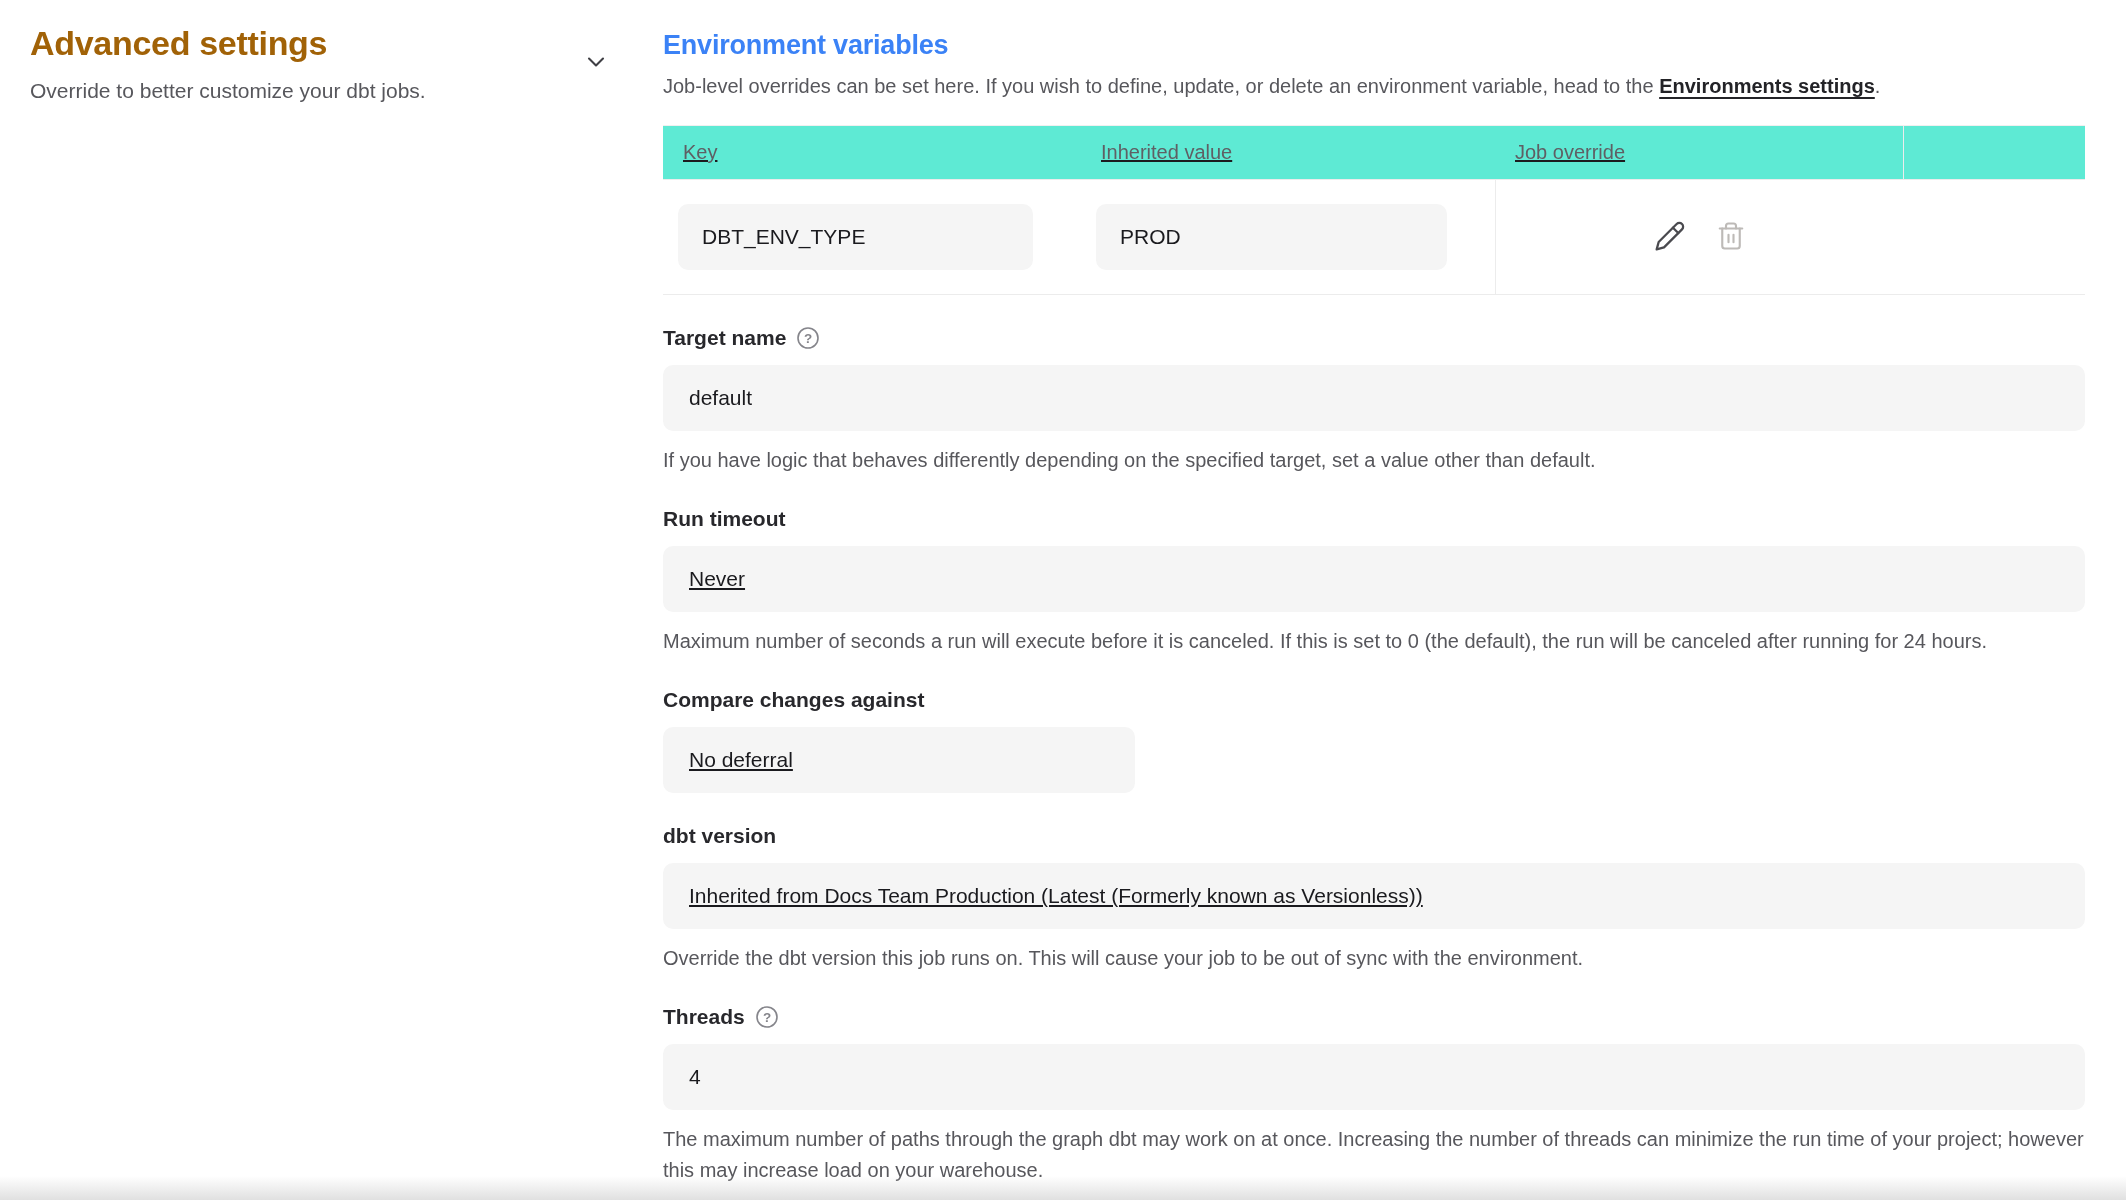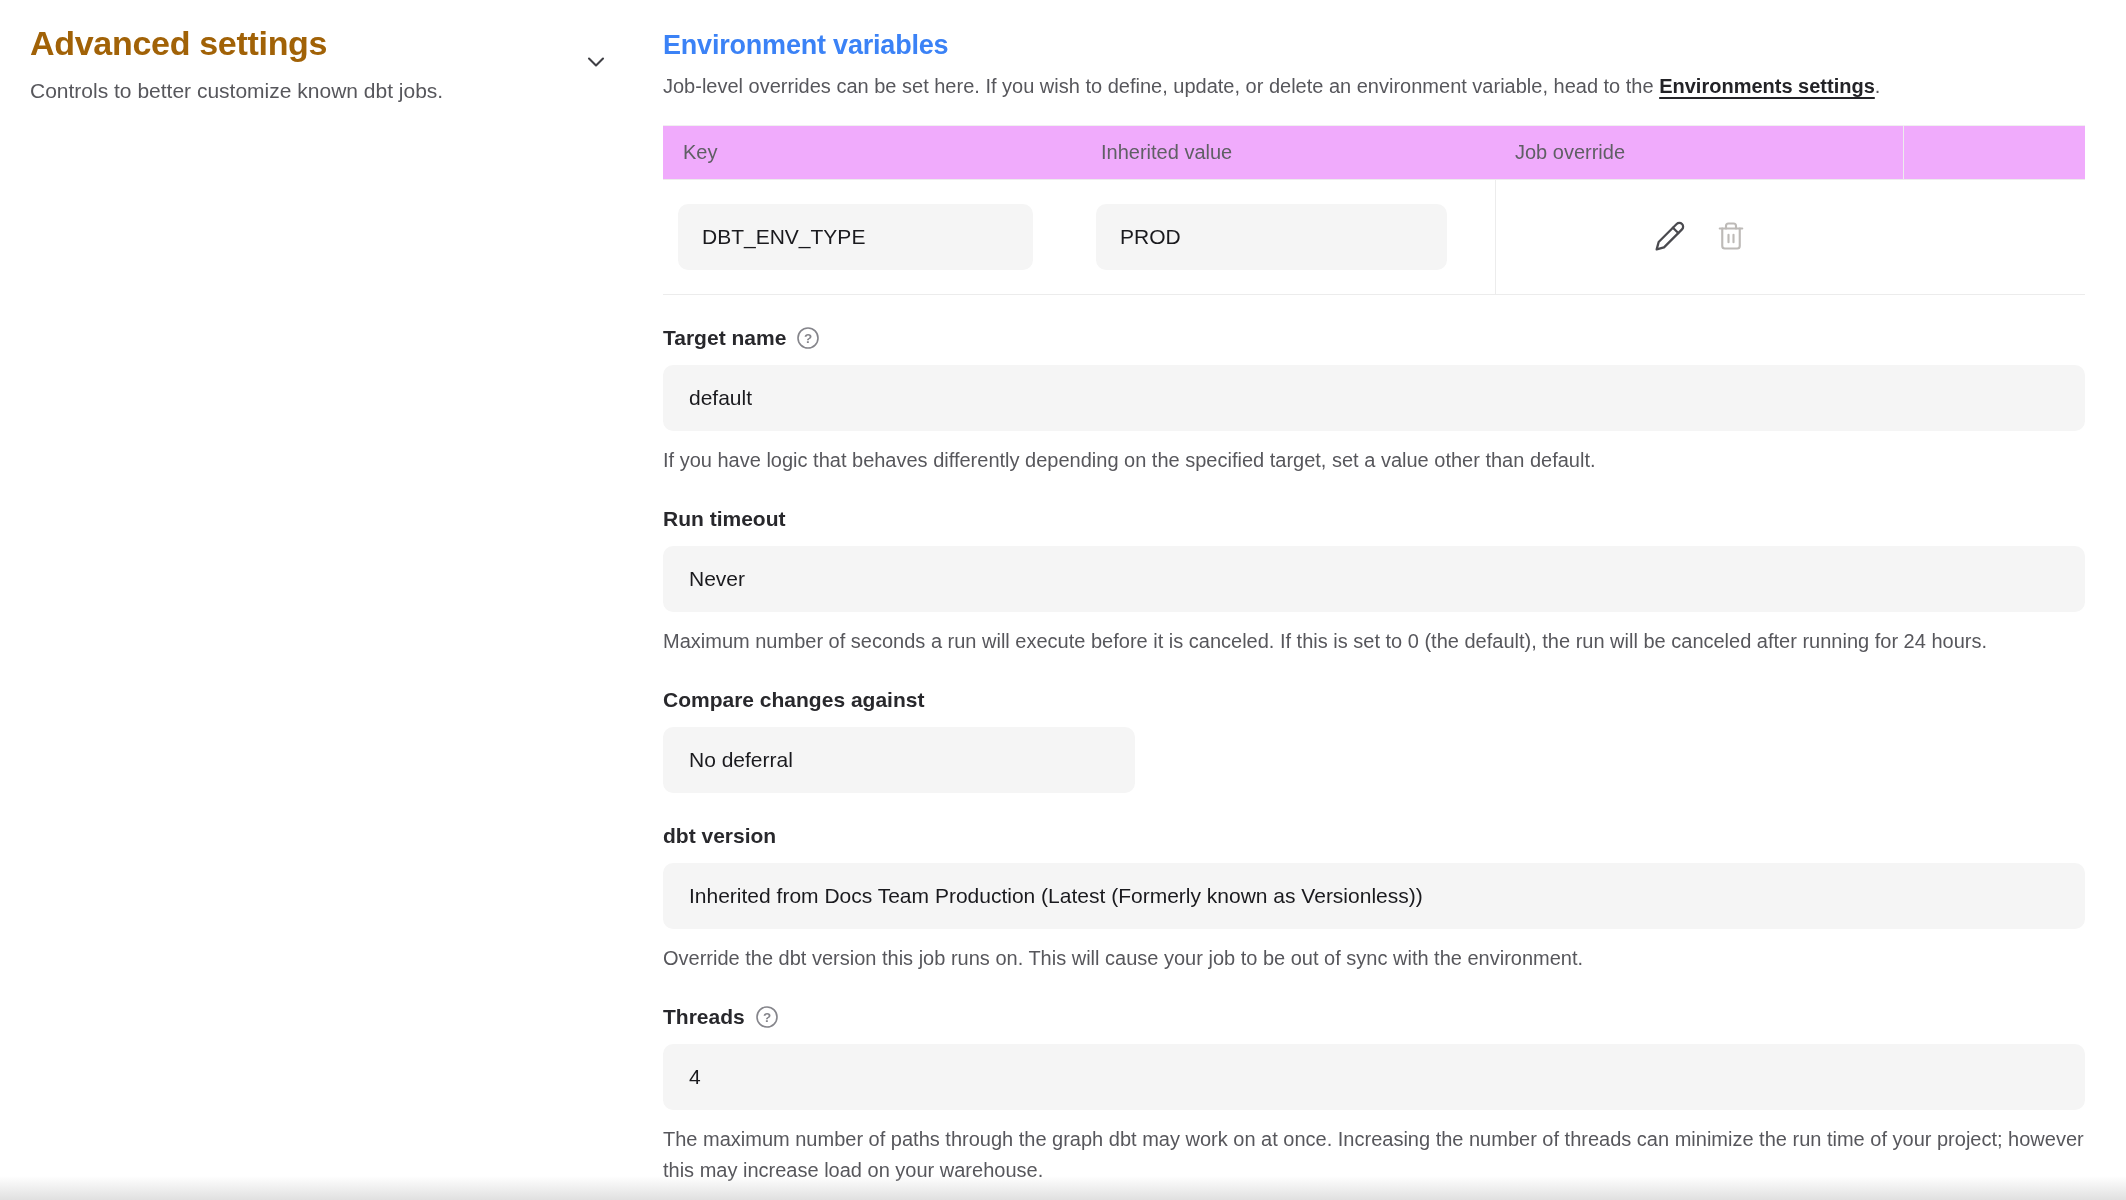--- a/index.html
+++ b/index.html
@@ -16,54 +16,54 @@
 
   
   .content { position: absolute; left: 663px; top: 0; width: 1422px; }
   .section-heading { margin-top: 30px; font-size: 27px; font-weight: 600; letter-spacing: -0.2px; color: #3b82f6; }
   .desc { margin-top: 10px; margin-bottom: 24px; font-size: 20px; color: #57575c; line-height: 30px; }
   .desc a { color: #232327; font-weight: 600; text-decoration: underline; text-underline-offset: 4px; cursor: pointer; }
 
   
   .env-table { border-top: 1px solid #f0f0f0; border-bottom: 1px solid #ececec; }
   .t-row { display: grid; grid-template-columns: 418px 414px 408px 1fr; align-items: center; }
-  .t-head { background: #f0abfc; border-bottom: 1px solid #ececec; }
+  .t-head { background: #5eead4; border-bottom: 1px solid #ececec; text-decoration: underline; }
   .th { padding: 15px 20px; font-size: 20px; font-weight: 500; color: #5f5f64; }
   .td { padding: 24px 48px 24px 15px; }
   .pill { height: 66px; width: 100%; background: #f5f5f5; border-radius: 10px;
           display: flex; align-items: center; padding: 0 24px; font-size: 21px; color: #1a1a1e; }
   .pill-key { font-weight: 500; }
   .cell-actions { border-left: 1px solid #ececec; align-self: stretch; display: flex;
                   align-items: center; justify-content: center; gap: 22px; }
   .t-head .cell-actions { min-height: 100%; }
   .icon-btn { background: none; border: none; cursor: pointer; padding: 4px; display: flex; align-items: center; }
   .edit-color { color: #4a4a4f; }
   .trash-color { color: #bdbab7; }
 
   
   .field { margin-top: 31px; }
   .field-label { display: flex; align-items: center; gap: 10px; font-size: 21px; font-weight: 600;
                  color: #28282c; margin-bottom: 15px; }
   .tb-input { height: 66px; background: #f5f5f5; border-radius: 10px; display: flex; align-items: center;
               padding: 0 26px; font-size: 21px; color: #1a1a1e; cursor: text; }
-  .tb-select { cursor: pointer; }
+  .tb-select { cursor: pointer; text-decoration: underline; }
   .w-narrow { width: 472px; }
   .help { margin-top: 14px; font-size: 20px; color: #57575c; line-height: 31px; }
   .help-icon { display: inline-flex; cursor: pointer; }
 
   
   .bottom-fade { position: absolute; left: 0; right: 0; bottom: 0; height: 24px;
                  background: linear-gradient(to bottom, rgba(226,226,226,0), #e0e0e0); }
 </style>
 </head>
 <body>
 
 <div class="left-panel">
   <div class="left-title">Advanced settings</div>
-  <div class="left-subtitle">Controls to better customize known dbt jobs.</div>
+  <div class="left-subtitle">Override to better customize your dbt jobs.</div>
 </div>
 <button class="collapse-btn">
   <span>
     <svg width="28" height="28" viewBox="0 0 24 24" fill="none" stroke="currentColor" stroke-width="1.8" stroke-linecap="round" stroke-linejoin="round">
         <polyline points="6 9 12 15 18 9"></polyline>
       </svg>
   </span>
 </button>
 
 <div class="content">

